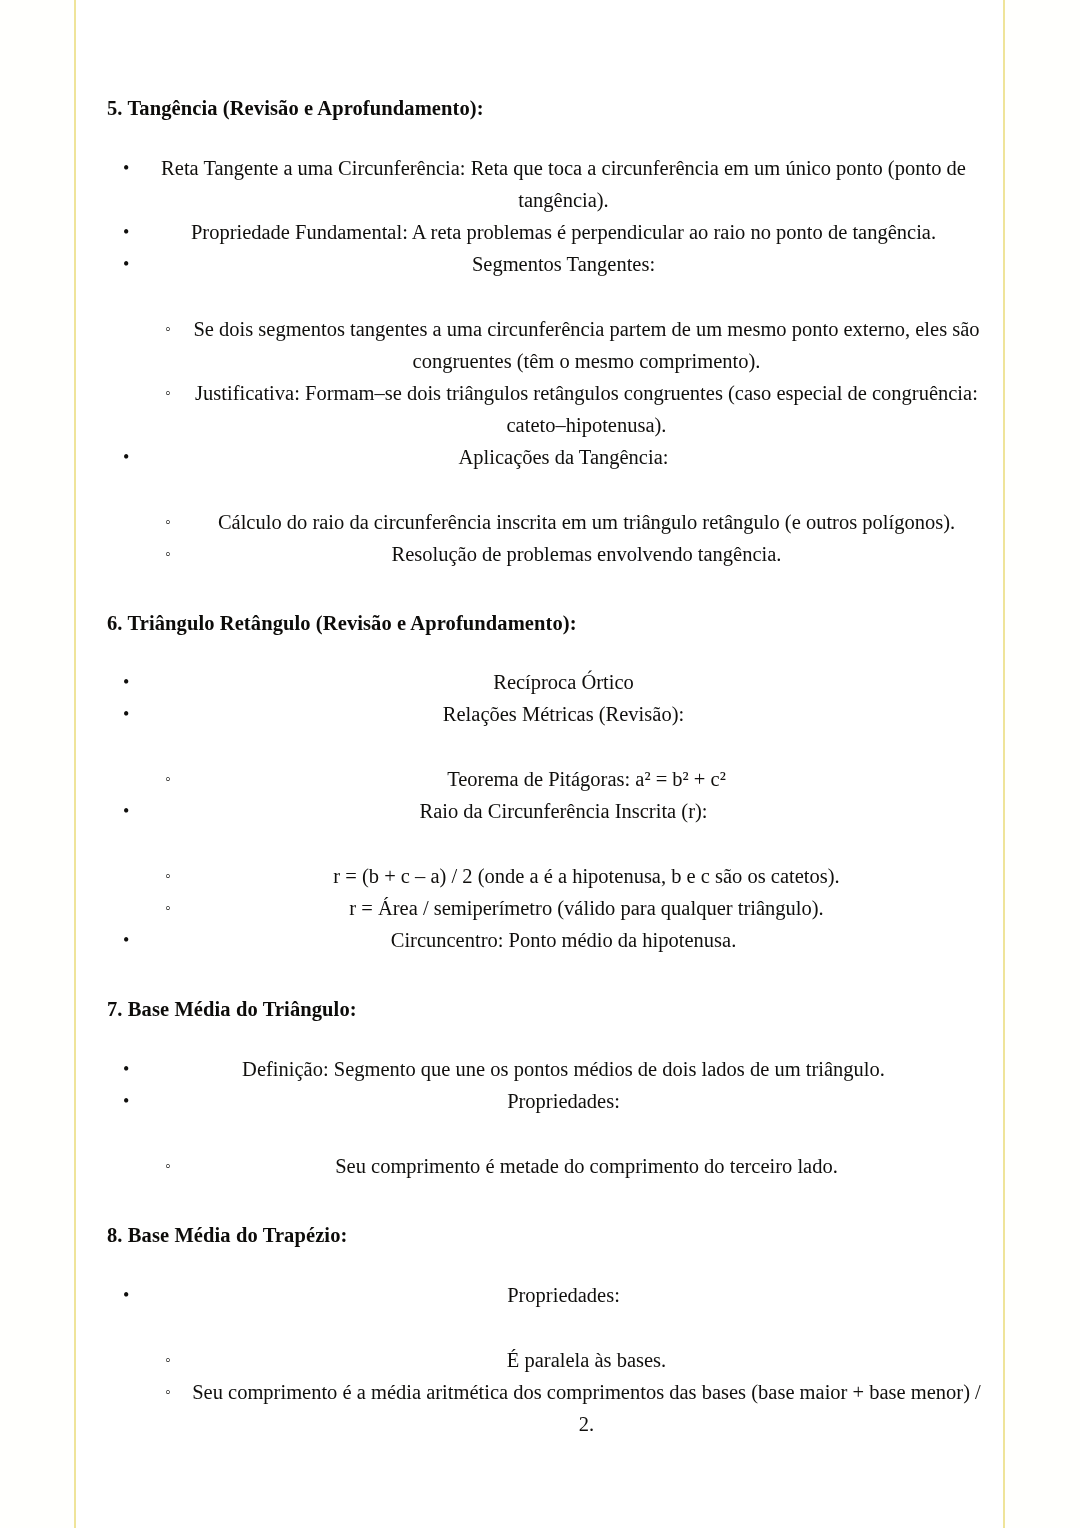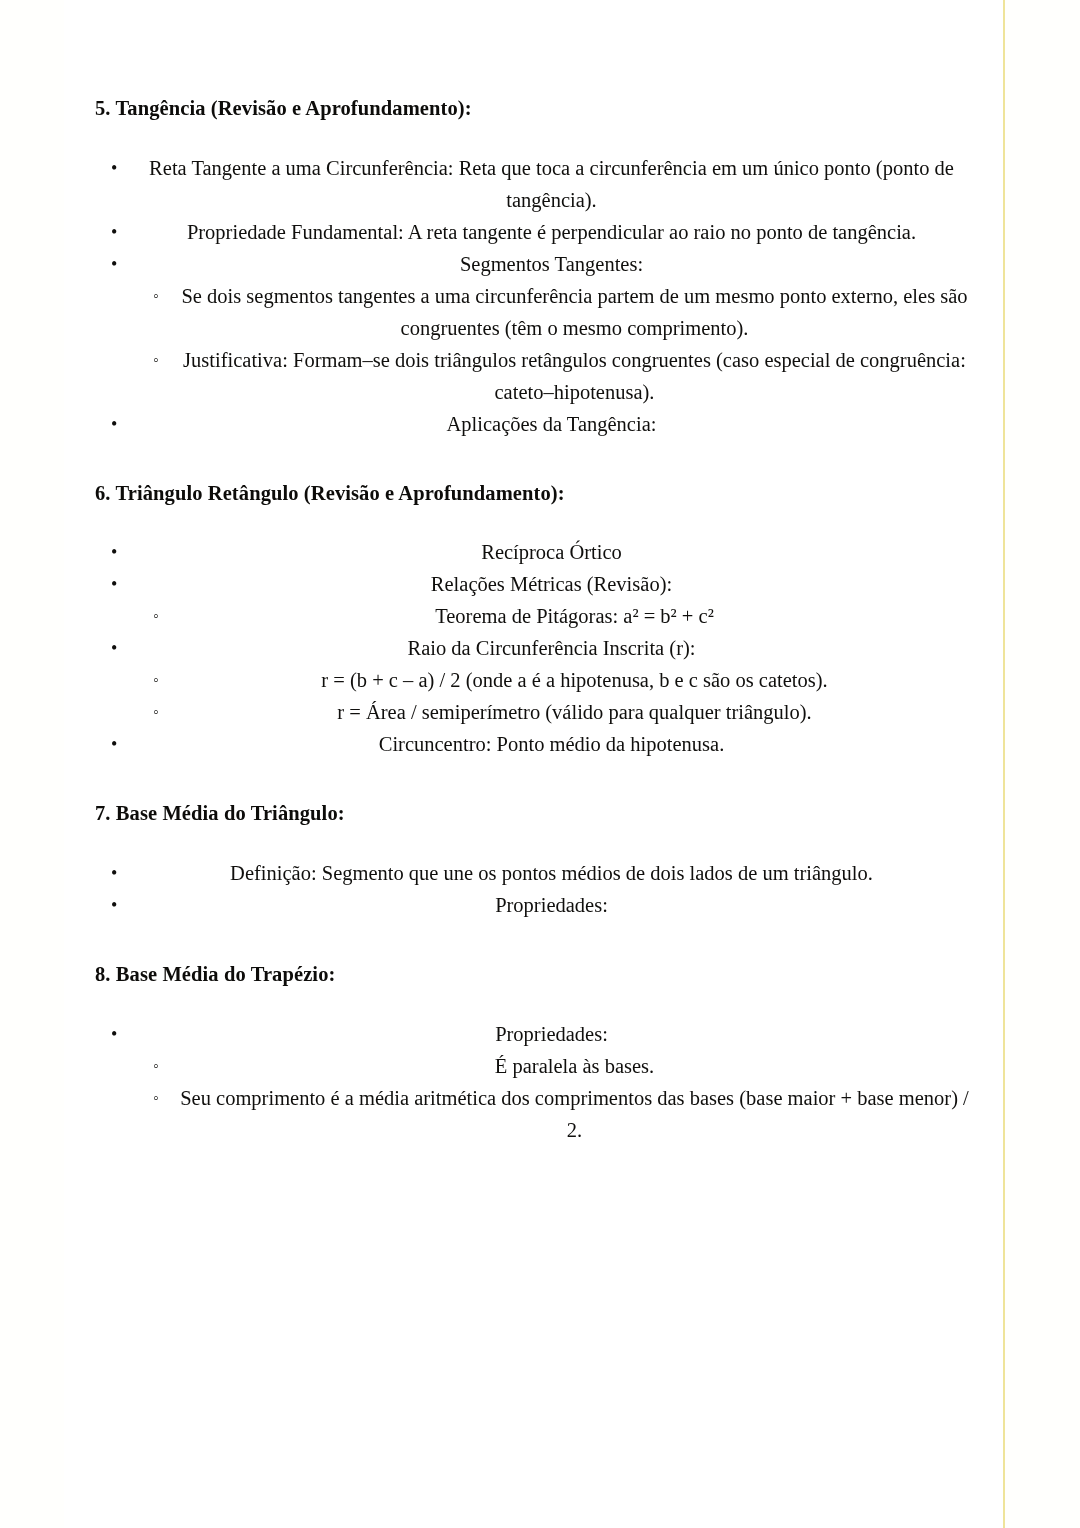--- a/index.html
+++ b/index.html
@@ -34,21 +34,21 @@
     top: 0;
     bottom: 0;
     width: 2px;
     background: #efe49a;
   }
   .margin-rule.left  { left: 74px; }
   .margin-rule.right { left: 1003px; }
 
   .page {
     position: absolute;
-    left: 64px;
+    left: 76px;
     top: 0;
     width: 927px;
     height: 1528px;
     background: #ffffff;
     box-sizing: border-box;
   }
 
   .content {
     position: absolute;
     left: 31px;
@@ -116,52 +116,56 @@
     content: "\25E6";
     position: absolute;
     left: 12px;
     top: 0;
     font-size: 16px;
     line-height: 32px;
     color: #100f0d;
   }
 
   
-  li.bullet1 > ul.lvl2 { margin-left: 8px; }
+  li.bullet1 > ul.lvl2 { margin-left: 8px; margin-top: 33px; }
 </style>
 </head>
 <body>
 
 <div class="page-gutter-left"></div>
 <div class="page-gutter-right"></div>
 <div class="margin-rule left"></div>
 <div class="margin-rule right"></div>
 
 <div class="page">
   <div class="content">
 
     <div class="block">
       <h2 class="section-heading">5. Tangência (Revisão e Aprofundamento):</h2>
       <div class="gap-after-heading"></div>
       <ul class="lvl1">
         <li class="bullet1">
           <span class="txt">Reta Tangente a uma Circunferência: Reta que toca a circunferência em um único ponto (ponto de tangência).</span>
         </li>
         <li class="bullet1">
-          <span class="txt">Propriedade Fundamental: A reta tangente é perpendicular ao raio no ponto de tangência.</span>
+          <span class="txt">Propriedade Fundamental: A reta problemas é perpendicular ao raio no ponto de tangência.</span>
         </li>
         <li class="bullet1">
           <span class="txt">Segmentos Tangentes:</span>
           <ul class="lvl2">
             <li class="bullet2">Se dois segmentos tangentes a uma circunferência partem de um mesmo ponto externo, eles são congruentes (têm o mesmo comprimento).</li>
             <li class="bullet2">Justificativa: Formam–se dois triângulos retângulos congruentes (caso especial de congruência: cateto–hipotenusa).</li>
           </ul>
         </li>
         <li class="bullet1">
           <span class="txt">Aplicações da Tangência:</span>
+          <ul class="lvl2">
+            <li class="bullet2">Cálculo do raio da circunferência inscrita em um triângulo retângulo (e outros polígonos).</li>
+            <li class="bullet2">Resolução de problemas envolvendo tangência.</li>
+          </ul>
         </li>
       </ul>
     </div>
 
     <div class="gap-after-list"></div>
 
     <div class="block">
       <h2 class="section-heading">6. Triângulo Retângulo (Revisão e Aprofundamento):</h2>
       <div class="gap-after-heading"></div>
       <ul class="lvl1">
@@ -192,20 +196,21 @@
     <div class="block">
       <h2 class="section-heading">7. Base Média do Triângulo:</h2>
       <div class="gap-after-heading"></div>
       <ul class="lvl1">
         <li class="bullet1">
           <span class="txt">Definição: Segmento que une os pontos médios de dois lados de um triângulo.</span>
         </li>
         <li class="bullet1">
           <span class="txt">Propriedades:</span>
           <ul class="lvl2">
+            <li class="bullet2">Seu comprimento é metade do comprimento do terceiro lado.</li>
           </ul>
         </li>
       </ul>
     </div>
 
     <div class="gap-after-list"></div>
 
     <div class="block">
       <h2 class="section-heading">8. Base Média do Trapézio:</h2>
       <div class="gap-after-heading"></div>

